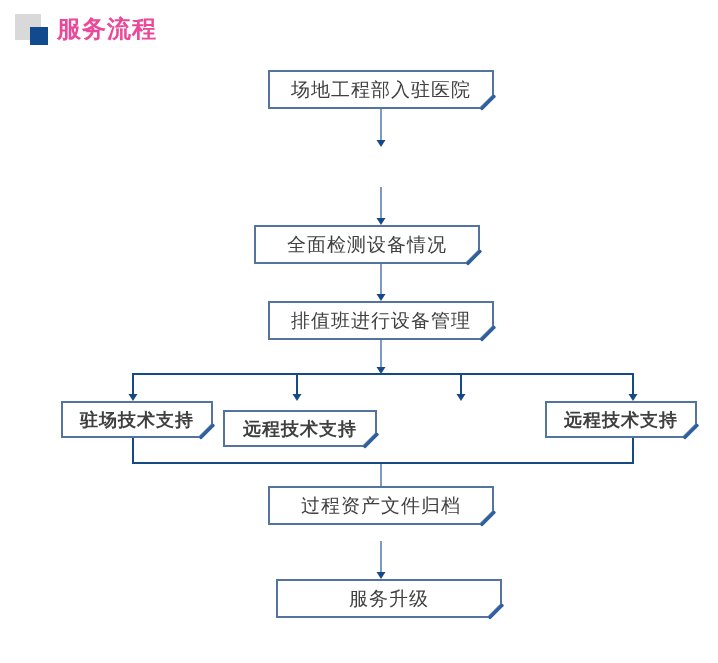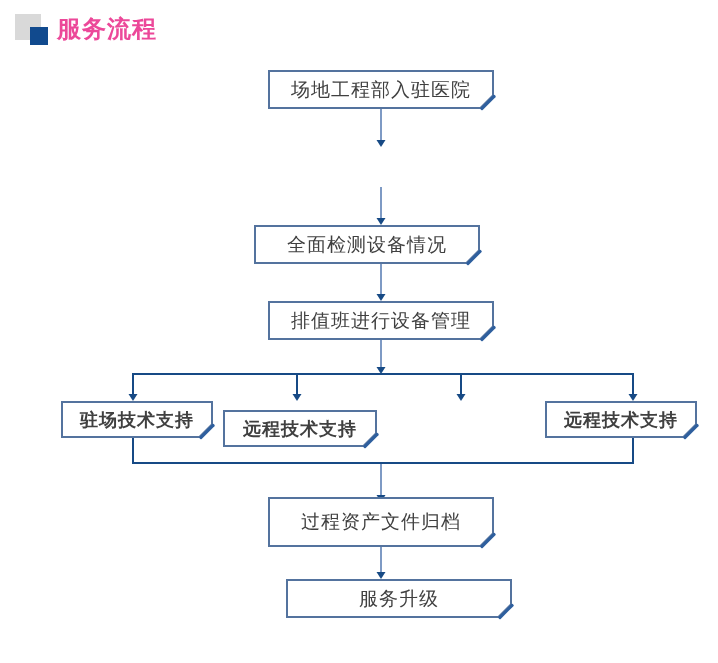--- a/index.html
+++ b/index.html
@@ -124,30 +124,30 @@
 
   <div class="node small" style="left:545px;top:401px;width:152px;height:37px">
     <div class="node-shape">
       <div class="node-inner">
           <span class="node-label">远程技术支持</span>
         </div>
     </div>
     <div class="node-fold"></div>
   </div>
 
-  <div class="node" style="left:268px;top:497px;width:226px;height:50px">
+  <div class="node" style="left:268px;top:486px;width:226px;height:39px">
     <div class="node-shape">
       <div class="node-inner">
           <span class="node-label">过程资产文件归档</span>
         </div>
     </div>
     <div class="node-fold"></div>
   </div>
 
-  <div class="node" style="left:286px;top:579px;width:226px;height:39px">
+  <div class="node" style="left:276px;top:579px;width:226px;height:39px">
     <div class="node-shape">
       <div class="node-inner">
           <span class="node-label">服务升级</span>
         </div>
     </div>
     <div class="node-fold"></div>
   </div>
 
 </div>
 

